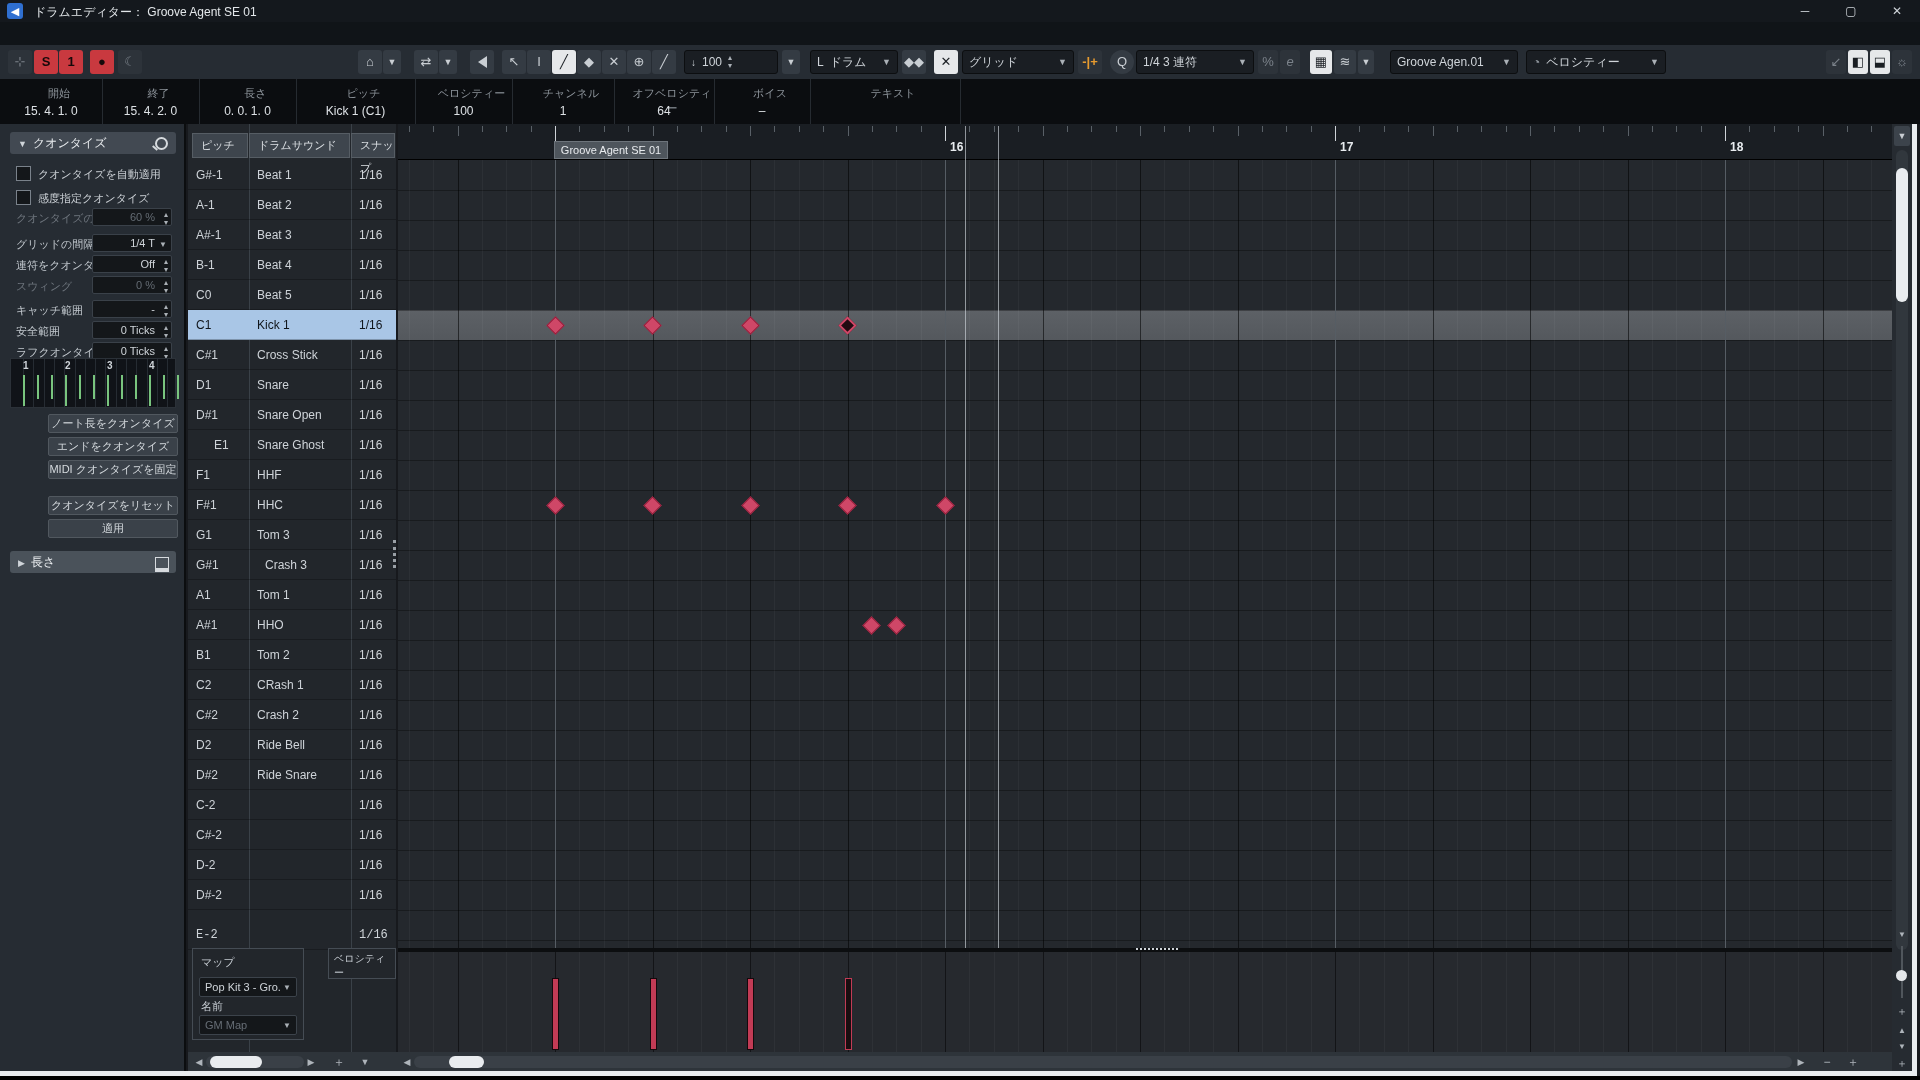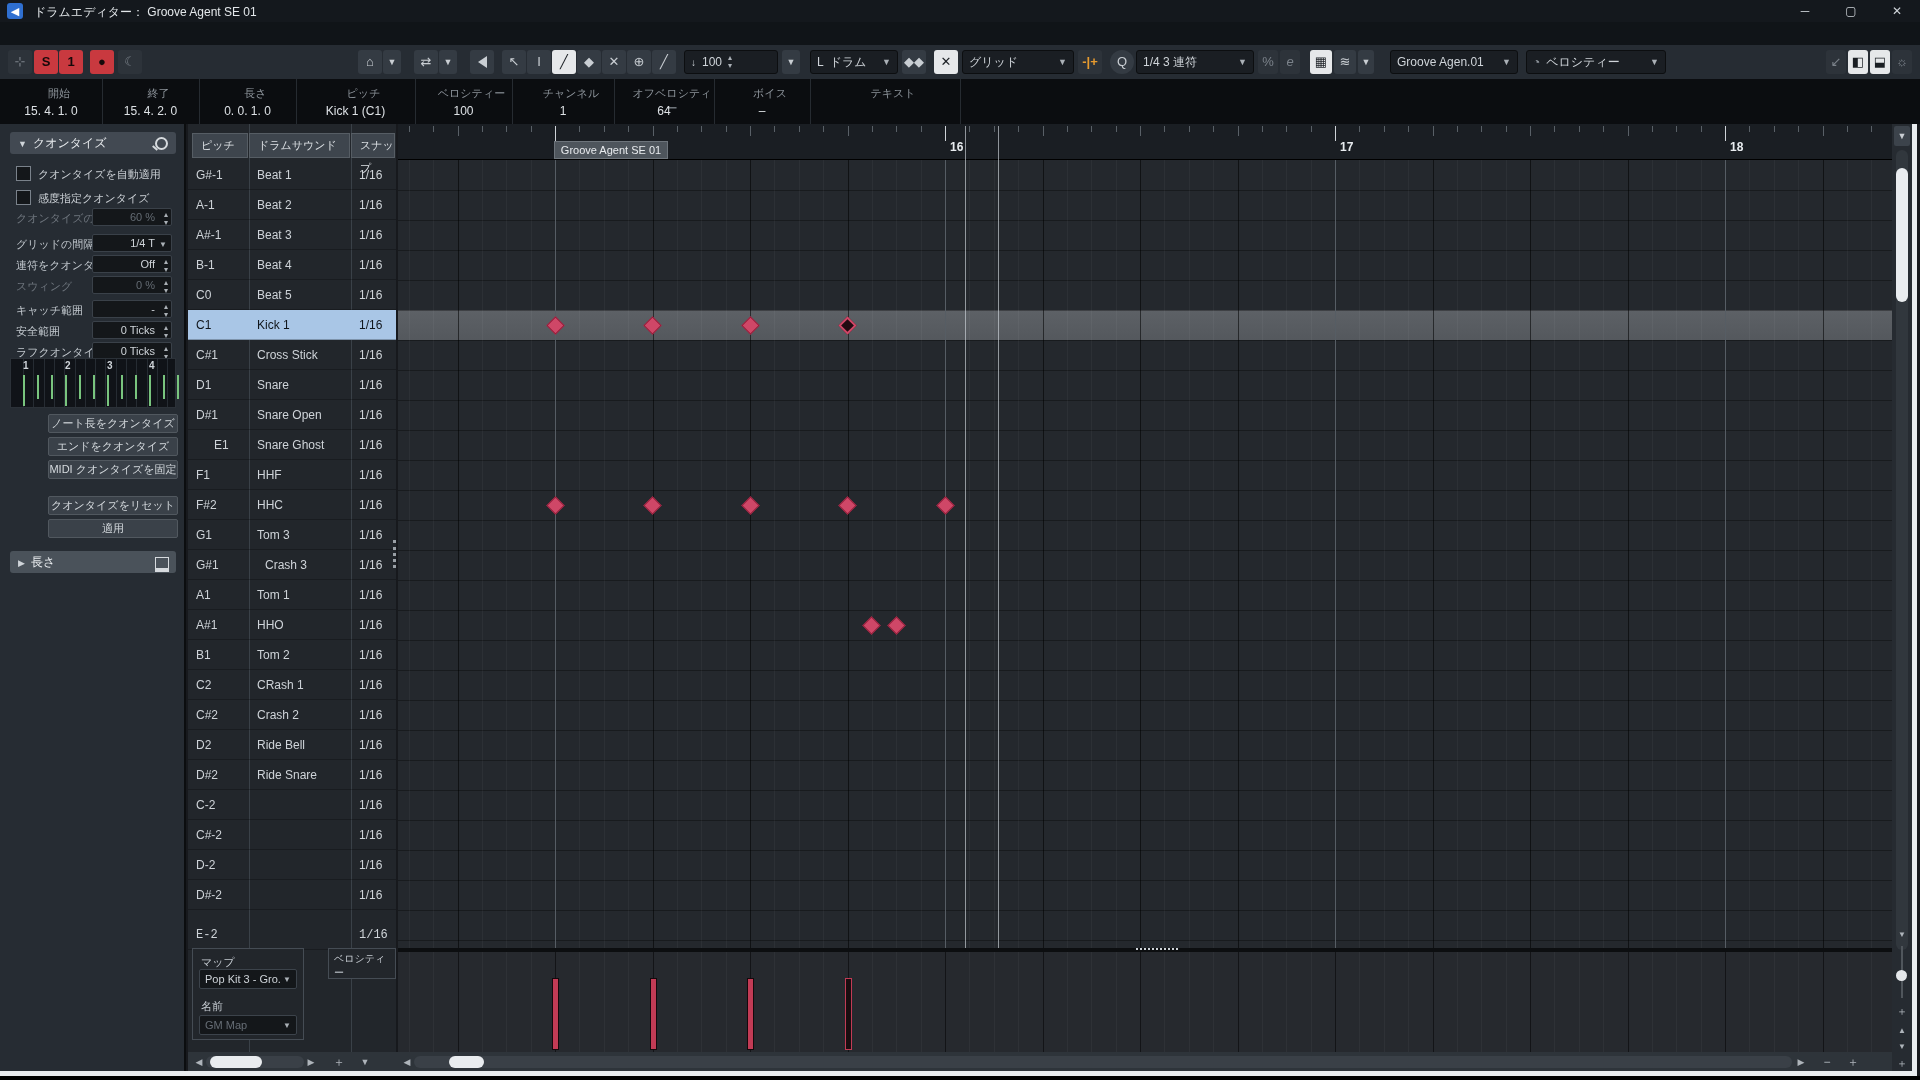--- a/index.html
+++ b/index.html
@@ -420,21 +420,21 @@
         <div class="dl-cell" style="left: 0px; width: 61px; margin-left: 18px;">E1</div>
         <div class="dl-cell" style="left: 61px; width: 102px;">Snare Ghost</div>
         <div class="dl-cell" style="left: 163px; width: 45px;">1/16</div>
       </div>
       <div class="dl-row" style="top: 336px;">
         <div class="dl-cell" style="left: 0px; width: 61px;">F1</div>
         <div class="dl-cell" style="left: 61px; width: 102px;">HHF</div>
         <div class="dl-cell" style="left: 163px; width: 45px;">1/16</div>
       </div>
       <div class="dl-row" style="top: 366px;">
-        <div class="dl-cell" style="left: 0px; width: 61px;">F#2</div>
+        <div class="dl-cell" style="left: 0px; width: 61px;">F#1</div>
         <div class="dl-cell" style="left: 61px; width: 102px;">HHC</div>
         <div class="dl-cell" style="left: 163px; width: 45px;">1/16</div>
       </div>
       <div class="dl-row" style="top: 396px;">
         <div class="dl-cell" style="left: 0px; width: 61px;">G1</div>
         <div class="dl-cell" style="left: 61px; width: 102px;">Tom 3</div>
         <div class="dl-cell" style="left: 163px; width: 45px;">1/16</div>
       </div>
       <div class="dl-row" style="top: 426px;">
         <div class="dl-cell" style="left: 0px; width: 61px;">G#1</div>
@@ -745,21 +745,21 @@
       <div class="v-v16" style="left: 1473.3px;"></div>
       <div class="vel-bar" style="left: 154px; top: 26px; height: 72px; background: rgb(194, 59, 85); border: 1px solid rgb(20, 9, 12);"></div>
       <div class="vel-bar" style="left: 251.5px; top: 26px; height: 72px; background: rgb(194, 59, 85); border: 1px solid rgb(20, 9, 12);"></div>
       <div class="vel-bar" style="left: 349px; top: 26px; height: 72px; background: rgb(194, 59, 85); border: 1px solid rgb(20, 9, 12);"></div>
       <div class="vel-bar" style="left: 446.5px; top: 26px; height: 72px; background: rgb(26, 13, 16); border: 1px solid rgb(194, 59, 85);"></div>
     </div>
   <div id="vel-tab" class="abs">ベロシティー</div>
 
   <div id="map-panel" class="abs">
     <div class="mp-lbl" style="top:6px">マップ</div>
-    <div class="mp-drop" style="top:20px">
+    <div class="mp-drop" style="top:28px">
       <span>Pop Kit 3 - Gro.</span>
         <span class="tdrop" style="font-size:8px">▼</span>
     </div>
     <div class="mp-lbl" style="top:50px">名前</div>
     <div class="mp-drop dis" style="top:66px">
       <span>GM Map</span>
         <span class="tdrop" style="font-size:8px">▼</span>
     </div>
   </div>
 

